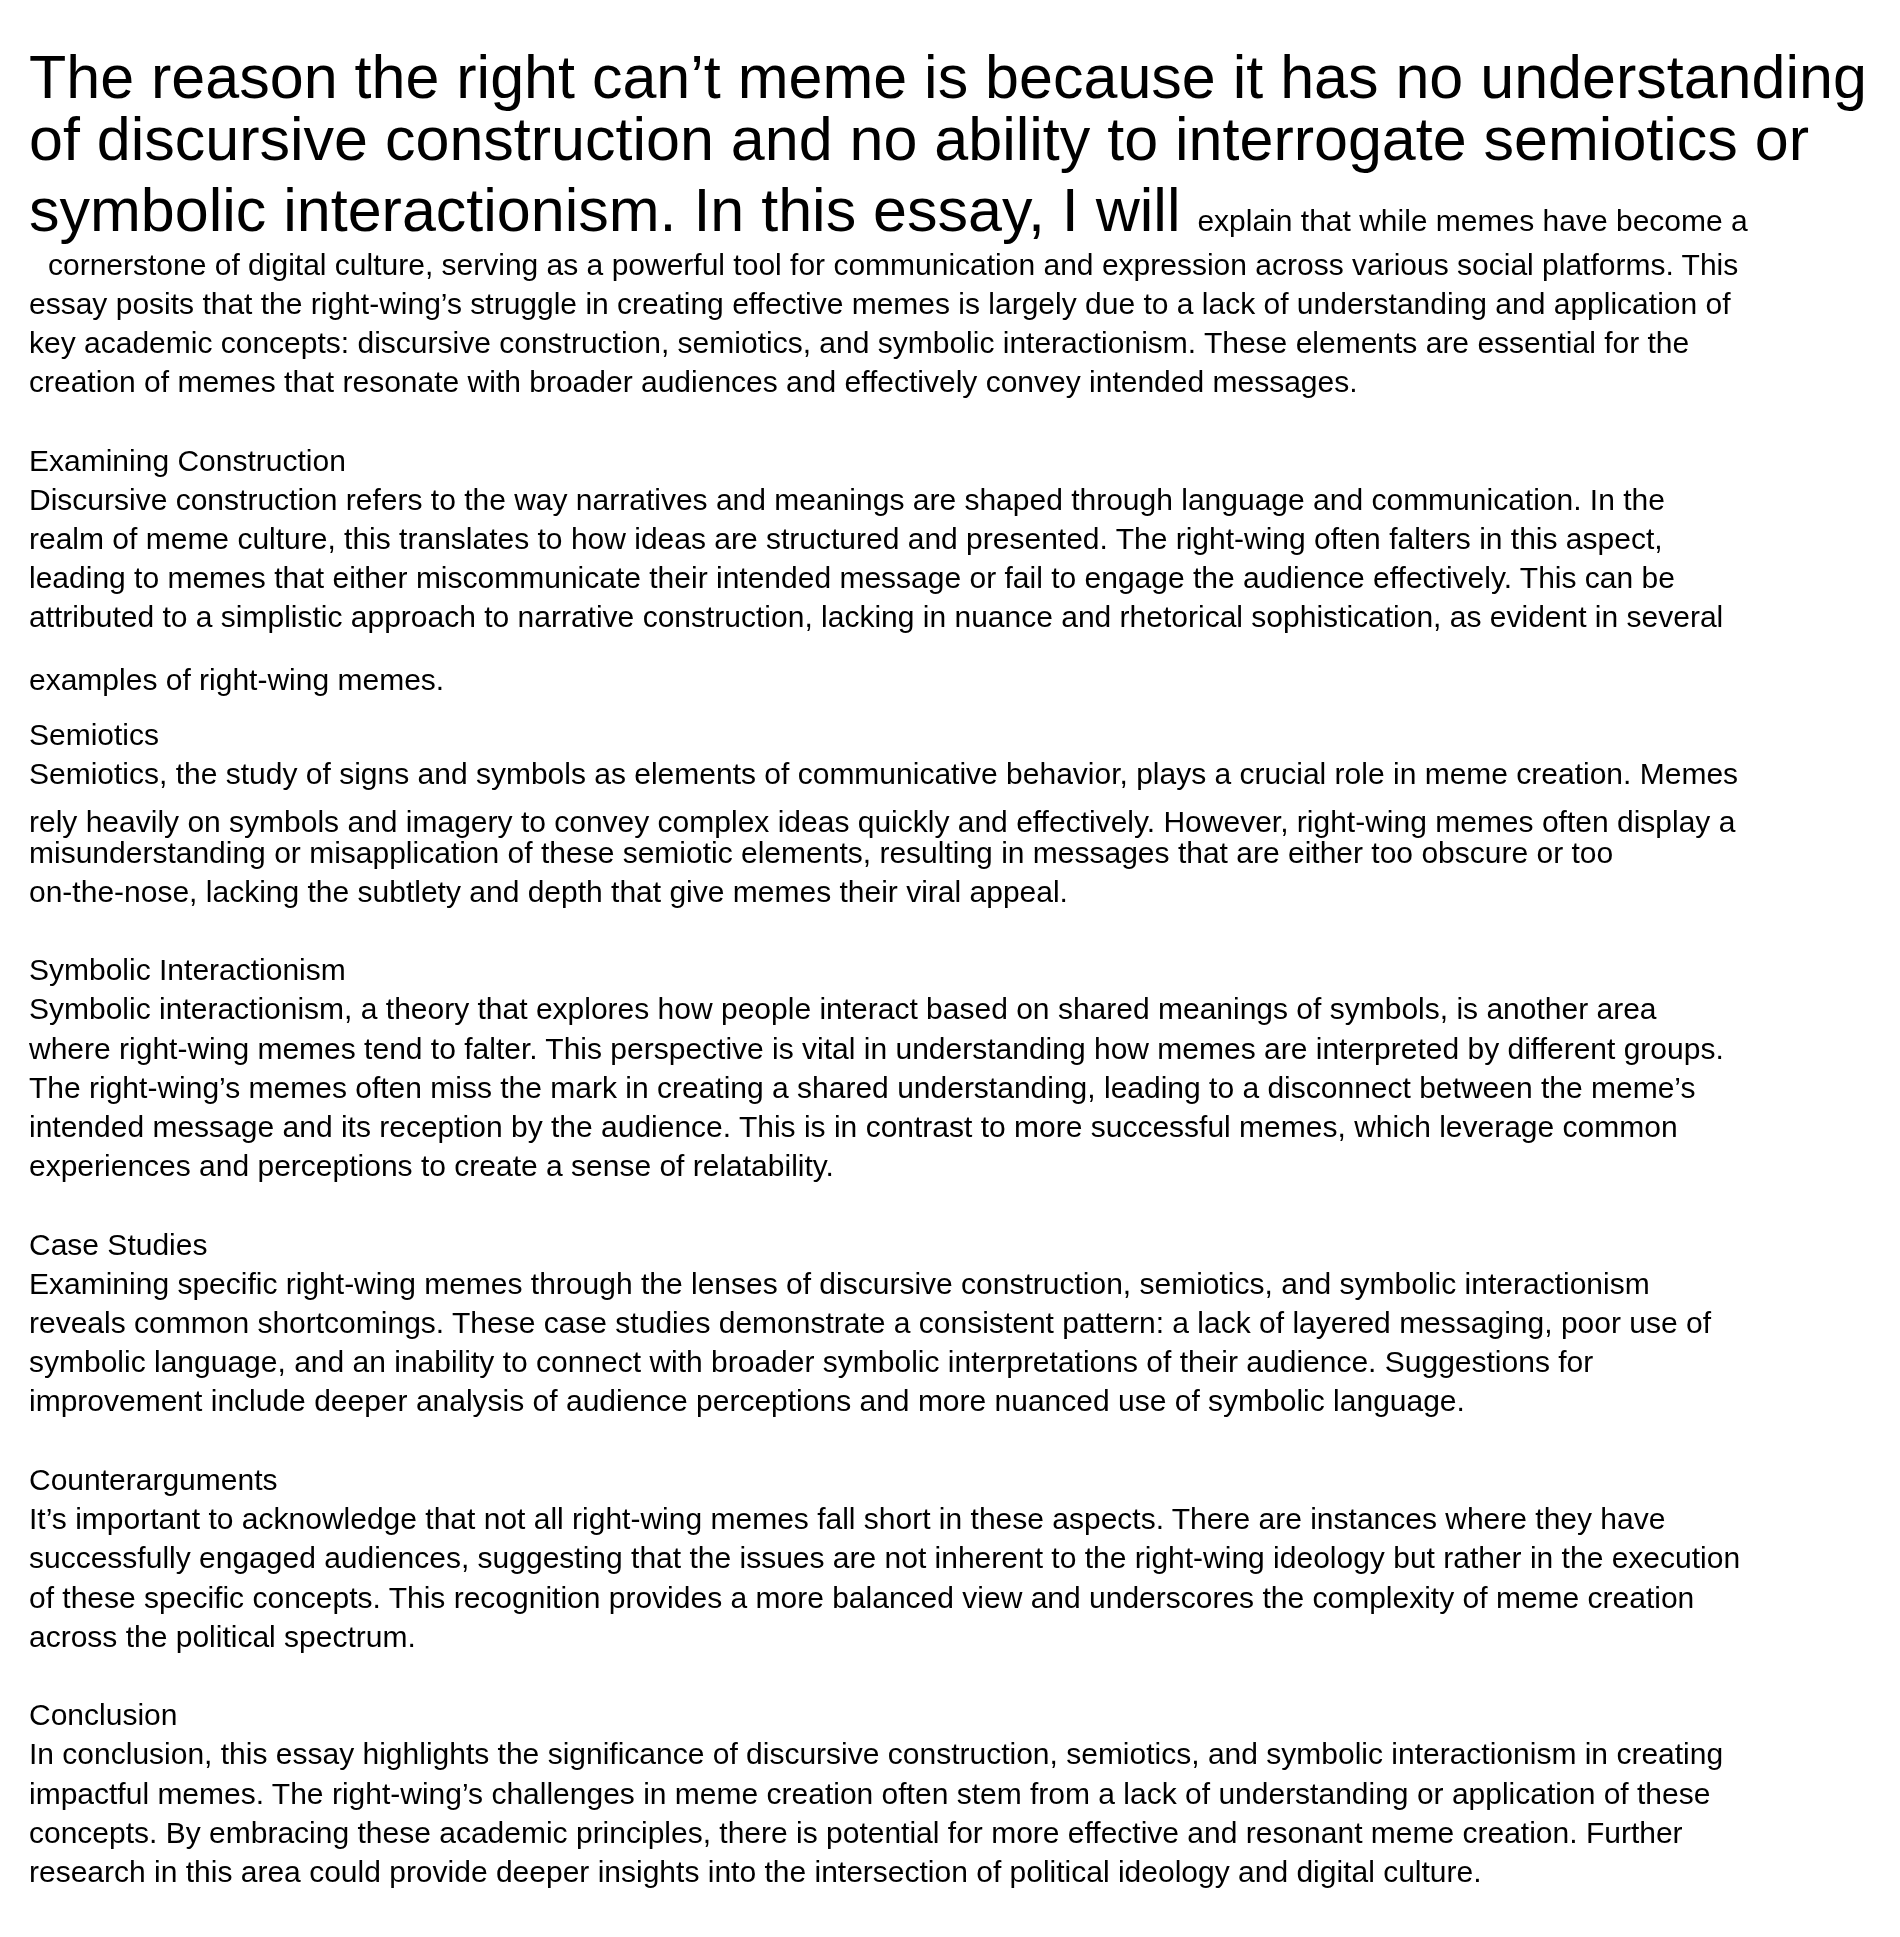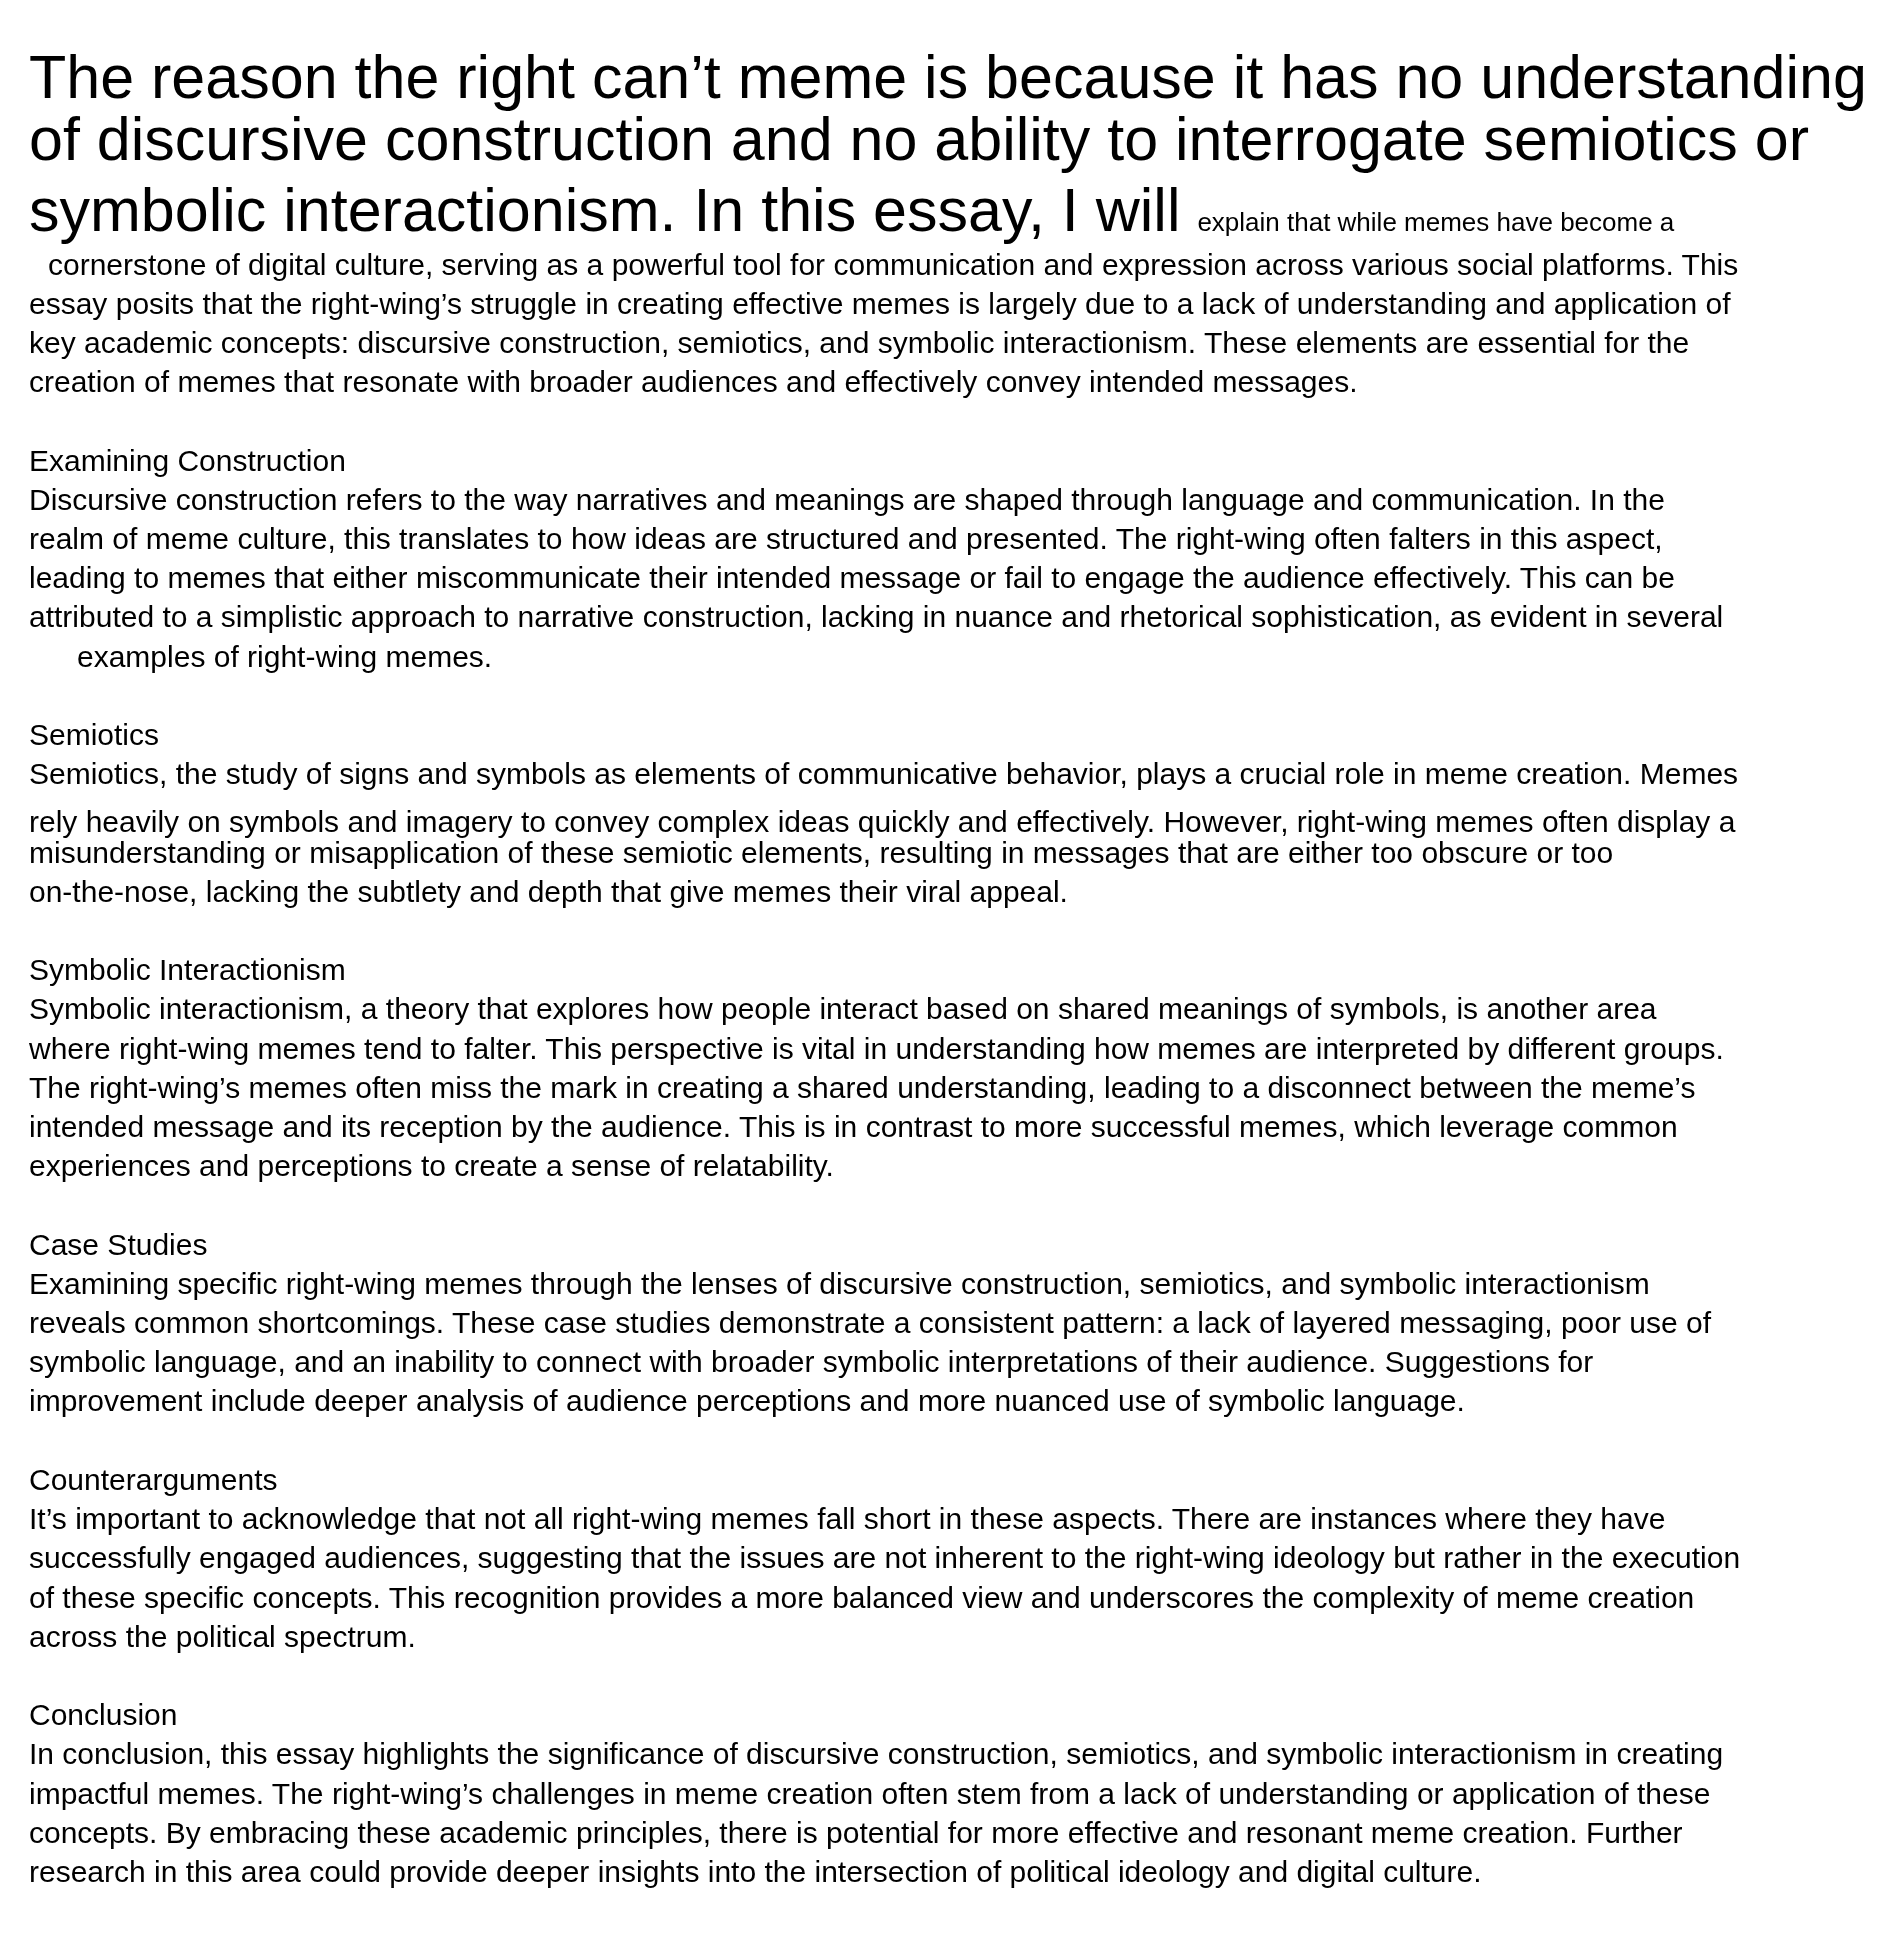--- a/index.html
+++ b/index.html
@@ -29,21 +29,21 @@
     }
     .title-line {
       position: absolute;
       left: 0;
       white-space: nowrap;
       font-size: 61px;
       line-height: 71px;
       height: 71px;
     }
     .title-line .inline-body {
-      font-size: 26px;
+      font-size: 30px;
     }
     .body-line {
       position: absolute;
       left: 0;
       white-space: nowrap;
       font-size: 30px;
       line-height: 39px;
       height: 39px;
     }
   </style>
@@ -60,21 +60,21 @@
   <div id="body-flow">
       <div class="body-line" style="top: 245px; margin-left: 19px;">cornerstone of digital culture, serving as a powerful tool for communication and expression across various social platforms. This</div>
       <div class="body-line" style="top: 284px;">essay posits that the right-wing’s struggle in creating effective memes is largely due to a lack of understanding and application of</div>
       <div class="body-line" style="top: 323px;">key academic concepts: discursive construction, semiotics, and symbolic interactionism. These elements are essential for the</div>
       <div class="body-line" style="top: 362px;">creation of memes that resonate with broader audiences and effectively convey intended messages.</div>
       <div class="body-line" style="top: 441px;">Examining Construction</div>
       <div class="body-line" style="top: 480px;">Discursive construction refers to the way narratives and meanings are shaped through language and communication. In the</div>
       <div class="body-line" style="top: 519px;">realm of meme culture, this translates to how ideas are structured and presented. The right-wing often falters in this aspect,</div>
       <div class="body-line" style="top: 558px;">leading to memes that either miscommunicate their intended message or fail to engage the audience effectively. This can be</div>
       <div class="body-line" style="top: 597px;">attributed to a simplistic approach to narrative construction, lacking in nuance and rhetorical sophistication, as evident in several</div>
-      <div class="body-line" style="top: 637px; margin-left: 48px;">examples of right-wing memes.</div>
+      <div class="body-line" style="top: 660px;">examples of right-wing memes.</div>
       <div class="body-line" style="top: 715px;">Semiotics</div>
       <div class="body-line" style="top: 754px;">Semiotics, the study of signs and symbols as elements of communicative behavior, plays a crucial role in meme creation. Memes</div>
       <div class="body-line" style="top: 793px; margin-top: 9px;">rely heavily on symbols and imagery to convey complex ideas quickly and effectively. However, right-wing memes often display a</div>
       <div class="body-line" style="top: 833px;">misunderstanding or misapplication of these semiotic elements, resulting in messages that are either too obscure or too</div>
       <div class="body-line" style="top: 872px;">on-the-nose, lacking the subtlety and depth that give memes their viral appeal.</div>
       <div class="body-line" style="top: 950px;">Symbolic Interactionism</div>
       <div class="body-line" style="top: 989px;">Symbolic interactionism, a theory that explores how people interact based on shared meanings of symbols, is another area</div>
       <div class="body-line" style="top: 1029px;">where right-wing memes tend to falter. This perspective is vital in understanding how memes are interpreted by different groups.</div>
       <div class="body-line" style="top: 1068px;">The right-wing’s memes often miss the mark in creating a shared understanding, leading to a disconnect between the meme’s</div>
       <div class="body-line" style="top: 1107px;">intended message and its reception by the audience. This is in contrast to more successful memes, which leverage common</div>

